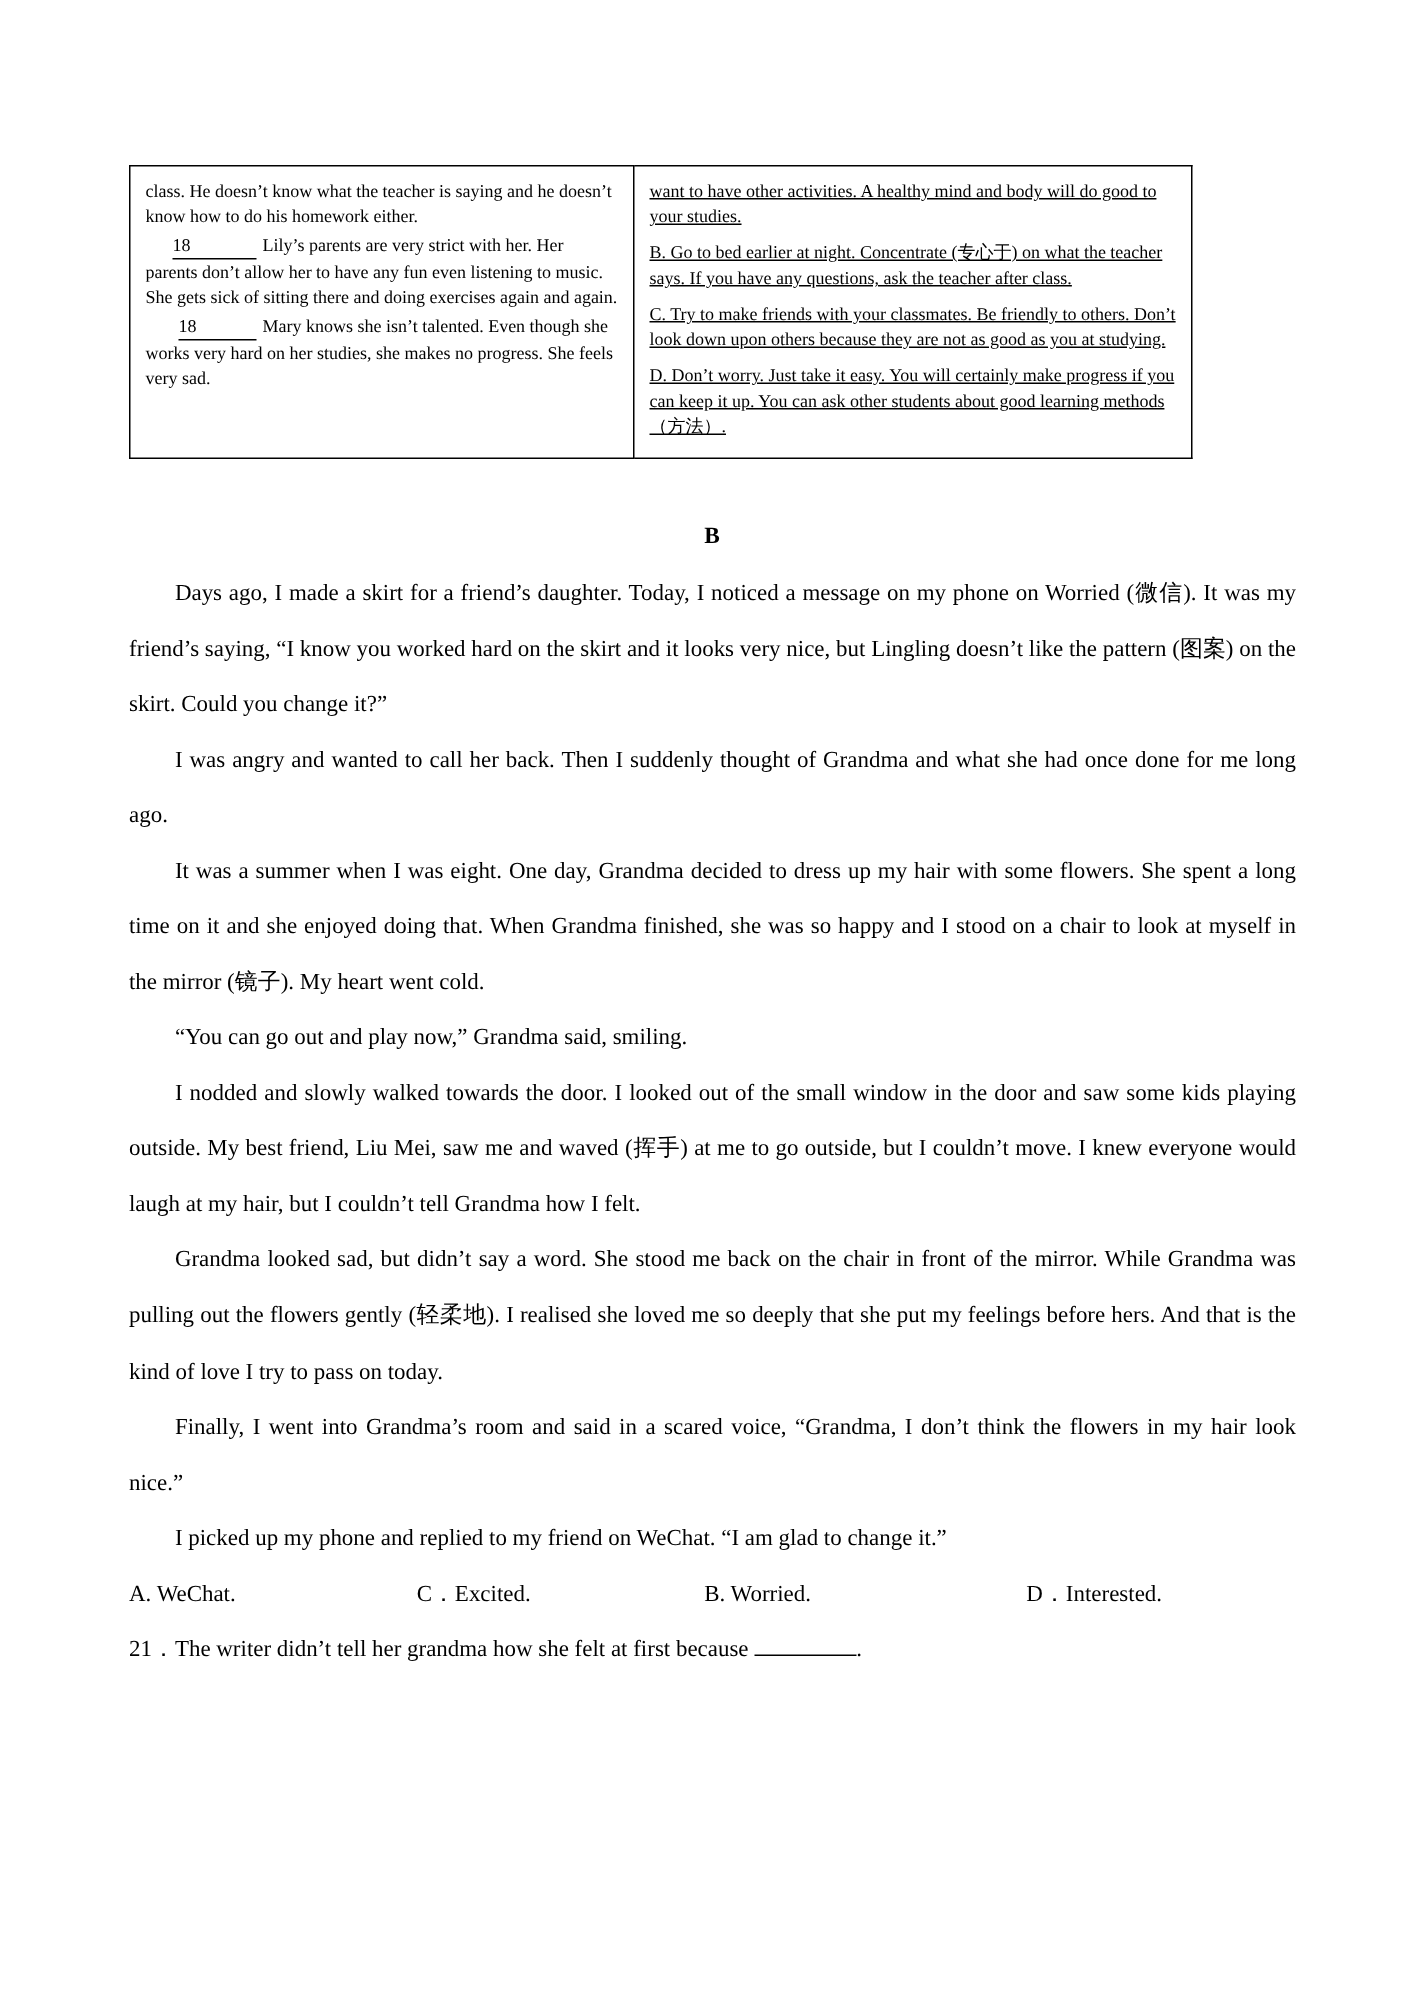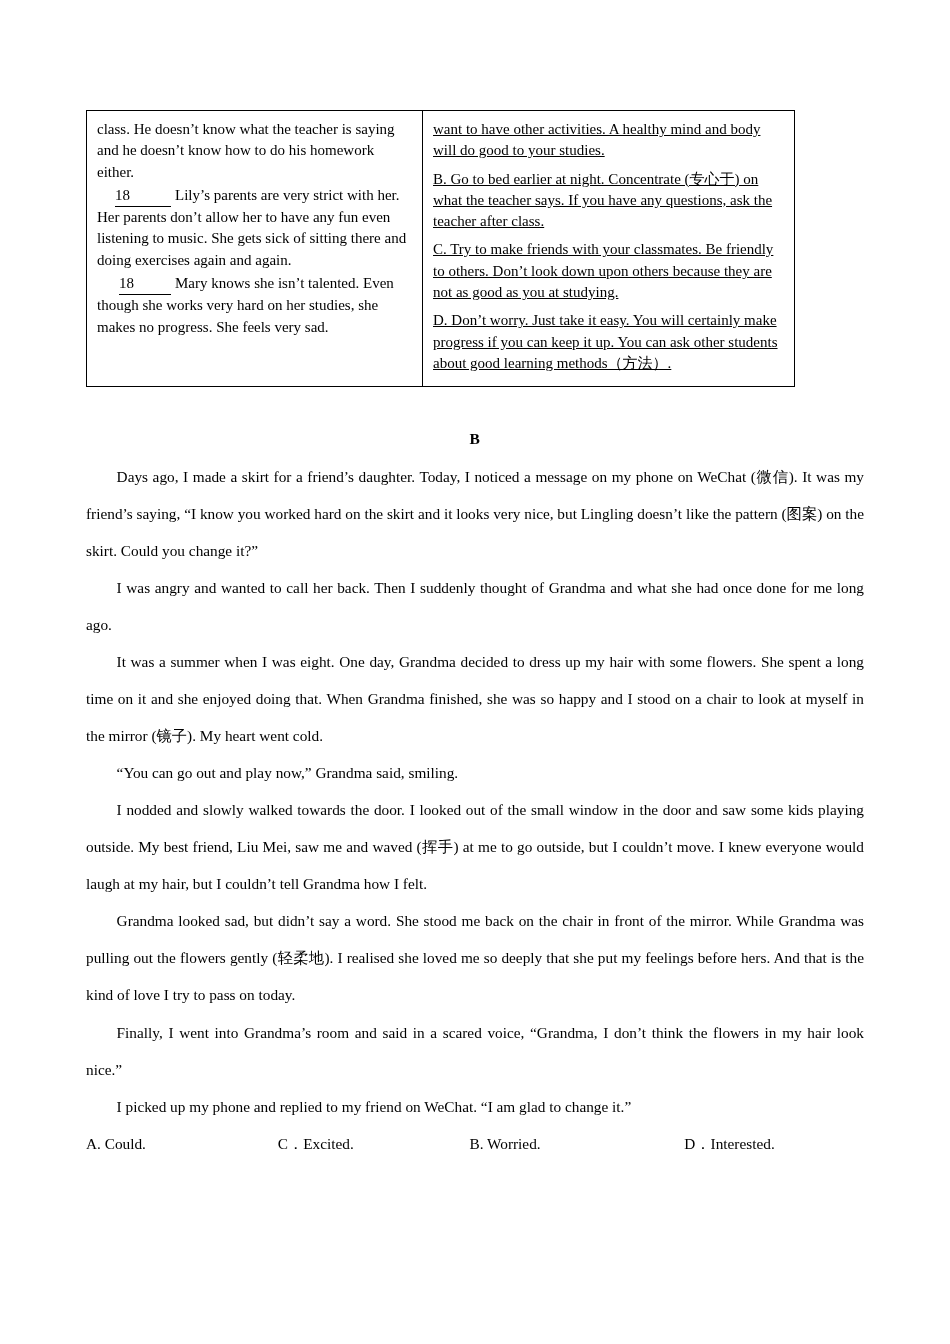--- a/index.html
+++ b/index.html
@@ -27,21 +27,21 @@
   .cloze-table {
     margin-top: 110px;
     width: 666px;
     border-collapse: collapse;
     table-layout: fixed;
   }
   .cloze-table td {
     border: 1px solid #000000;
     vertical-align: top;
     padding: 8px 10px 10px 10px;
-    font-size: 15px;
+    font-size: 12px;
     line-height: 1.42;
   }
   .cloze-table td.left { width: 315px; }
   .cloze-table td.right { width: 351px; text-decoration: underline; }
 
   .para {
     margin: 0 0 2px 0;
     text-align: left;
   }
   .para.indent-blank { text-indent: 0; }
@@ -115,30 +115,31 @@
         <p class="opt sp">B. Go to bed earlier at night. Concentrate (专心于) on what the teacher says. If you have any questions, ask the teacher after class.</p>
         <p class="opt sp">C. Try to make friends with your classmates. Be friendly to others. Don’t look down upon others because they are not as good as you at studying.</p>
         <p class="opt sp">D. Don’t worry. Just take it easy. You will certainly make progress if you can keep it up. You can ask other students about good learning methods（方法）.</p>
       </td>
     </tr>
   </tbody>
     </table>
 
   <div class="section-letter">B</div>
 
-  <p class="body-p">Days ago, I made a skirt for a friend’s daughter. Today, I noticed a message on my phone on WeChat (微信). It was my friend’s saying, “I know you worked hard on the skirt and it looks very nice, but Lingling doesn’t like the pattern (图案) on the skirt. Could you change it?”</p>
+  <p class="body-p">Days ago, I made a skirt for a friend’s daughter. Today, I noticed a message on my phone on Worried (微信). It was my friend’s saying, “I know you worked hard on the skirt and it looks very nice, but Lingling doesn’t like the pattern (图案) on the skirt. Could you change it?”</p>
   <p class="body-p">I was angry and wanted to call her back. Then I suddenly thought of Grandma and what she had once done for me long ago.</p>
   <p class="body-p">It was a summer when I was eight. One day, Grandma decided to dress up my hair with some flowers. She spent a long time on it and she enjoyed doing that. When Grandma finished, she was so happy and I stood on a chair to look at myself in the mirror (镜子). My heart went cold.</p>
   <p class="body-p">“You can go out and play now,” Grandma said, smiling.</p>
   <p class="body-p">I nodded and slowly walked towards the door. I looked out of the small window in the door and saw some kids playing outside. My best friend, Liu Mei, saw me and waved (挥手) at me to go  outside, but I couldn’t move. I knew everyone would laugh at my hair, but I couldn’t tell Grandma how I felt.</p>
   <p class="body-p">Grandma looked sad, but didn’t say a word. She stood me back on the chair in front of the mirror. While Grandma was pulling out the flowers gently (轻柔地). I realised she loved me so deeply that she put my feelings before hers. And that is the kind of love I try to pass on today.</p>
   <p class="body-p">Finally, I went into Grandma’s room and said in a scared voice,   “Grandma, I don’t think the flowers in my hair look nice.”</p>
   <p class="body-p">I picked up my phone and replied to my friend on WeChat. “I am glad to change it.”</p>
 
   <div class="choices">
-    <span class="c c1">A. Could.</span>
+    <span class="c c1">A. WeChat.</span>
     <span class="c c3">C．Excited.</span>
     <span class="c c2">B. Worried.</span>
     <span class="c c4">D．Interested.</span>
   </div>
 
+  <p class="q-line"><span>21．The writer didn’t tell her grandma how she felt at first because</span> <span class="u-blank"></span><span>.</span></p>
 
 </div>
 
 </body></html>

